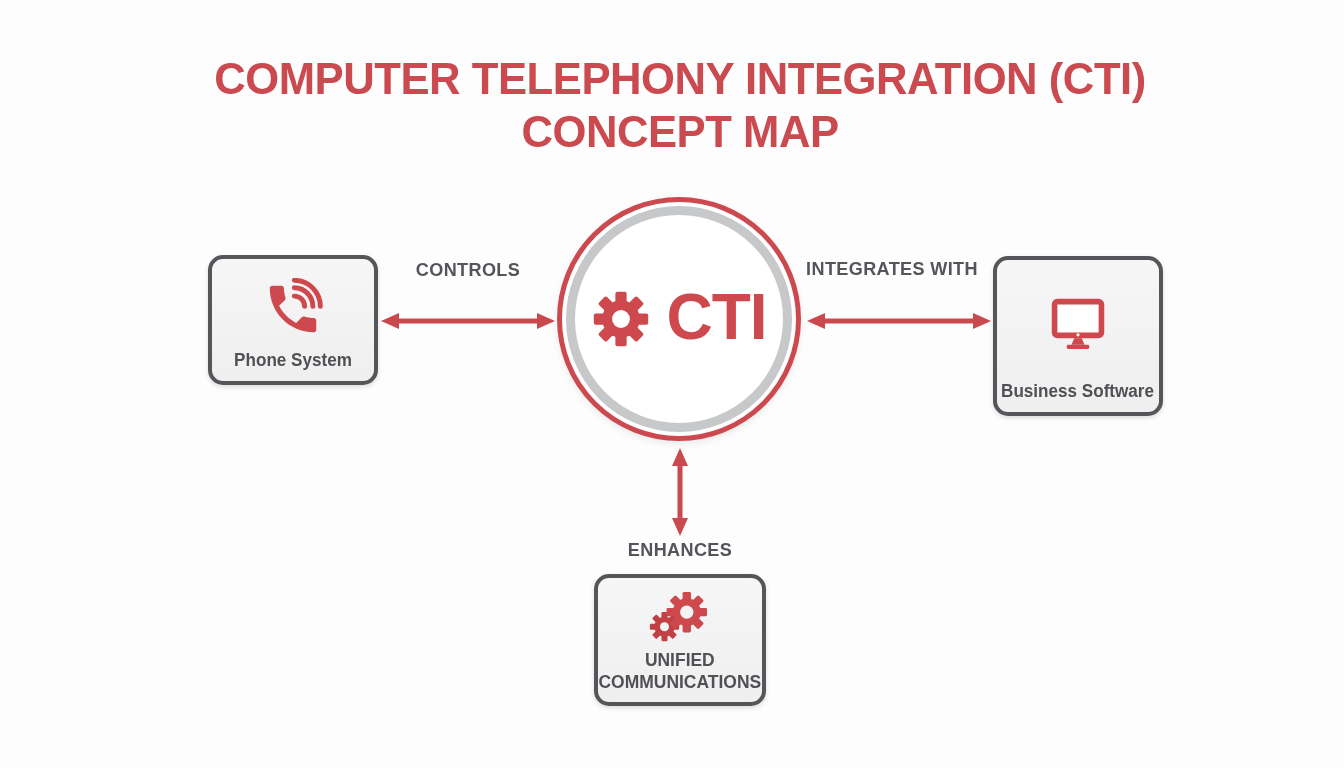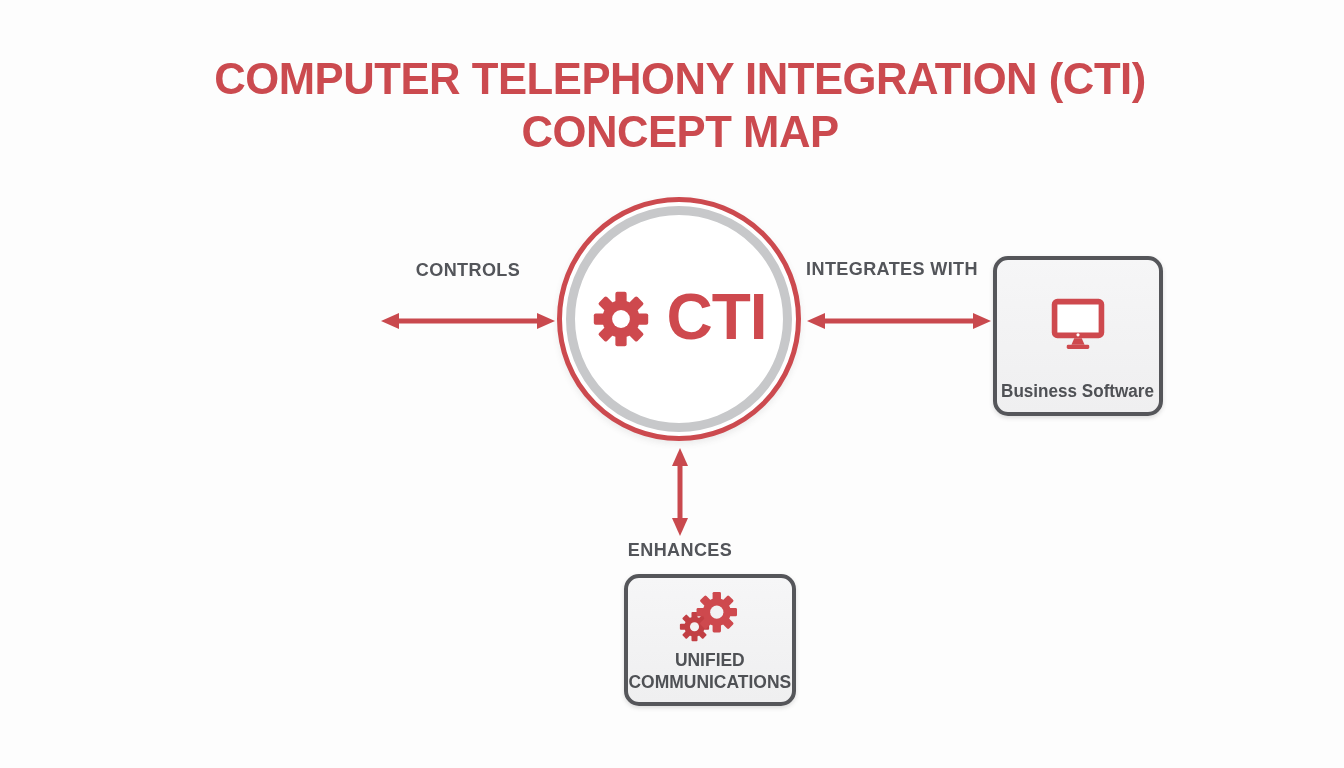--- a/index.html
+++ b/index.html
@@ -39,21 +39,21 @@
   
   .node {
     position:absolute; box-sizing:border-box;
     border:4px solid #55565a; border-radius:15px;
     background:linear-gradient(180deg,#f6f6f7 0%,#efeff0 100%);
     box-shadow:0 2px 4px rgba(70,70,70,.18);
     display:flex; flex-direction:column; align-items:center;
   }
   .node-phone    { left:200px; top:255px; width:170px; height:130px; }
   .node-business { left:985px; top:256px; width:170px; height:160px; }
-  .node-uc       { left:616px; top:574px; width:172px; height:132px; }
+  .node-uc       { left:586px; top:574px; width:172px; height:132px; }
   .node-icon { flex:1; display:flex; align-items:center; justify-content:center; padding-top:8px; }
   .node-label {
     font-weight:bold; color:#4f5155; font-size:18px;
     white-space:nowrap; transform:scaleX(.95);
     padding-bottom:11px; line-height:20px;
   }
   .node-label-multiline {
     white-space:normal; text-align:center; font-size:18px;
     line-height:22px; transform:scaleX(.97); padding-bottom:9px;
   }
@@ -112,20 +112,33 @@
             <rect x="-6" y="-29" width="12" height="58" rx="2" transform="rotate(135)"></rect>
             <circle r="20"></circle>
           </g>
           <circle r="9.5" fill="#ffffff"></circle>
         </svg>
         <span class="hub-label">CTI</span>
       </div>
     </div>
   </div>
 
+  <div class="node node-phone">
+    <div class="node-icon">
+      <svg width="62" height="62" viewBox="0 0 24 24">
+        <path fill="#ce494e" d="M6.62 10.79c1.44 2.83 3.76 5.14 6.59 6.59l2.2-2.2c.27-.27.67-.36 1.02-.24 1.12.37 2.33.57 3.57.57.55 0 1 .45 1 1V20c0 .55-.45 1-1 1-9.39 0-17-7.61-17-17 0-.55.45-1 1-1h3.5c.55 0 1 .45 1 1 0 1.25.2 2.45.57 3.57.11.35.03.74-.25 1.02l-2.19 2.2z"></path>
+        <g fill="none" stroke="#ce494e" stroke-width="1.9" stroke-linecap="round">
+          <path d="M12.5 7 A4 4 0 0 1 16.5 11"></path>
+          <path d="M12.5 3.8 A7.2 7.2 0 0 1 19.7 11"></path>
+          <path d="M12.5 0.9 A10.1 10.1 0 0 1 22.6 11"></path>
+        </g>
+      </svg>
+    </div>
+    <div class="node-label">Phone System</div>
+  </div>
 
   <div class="node node-business">
     <div class="node-icon">
       <svg width="60" height="56" viewBox="0 0 64 56">
         <rect x="7" y="3" width="50" height="36" rx="3" fill="#ffffff" stroke="#ce494e" stroke-width="6"></rect>
         <circle cx="32" cy="38.5" r="1.7" fill="#ffffff"></circle>
         <path d="M28 42 L36 42 L39 49 L25 49 Z" fill="#ce494e"></path>
         <rect x="20" y="49" width="24" height="4.5" rx="1.5" fill="#ce494e"></rect>
       </svg>
     </div>

